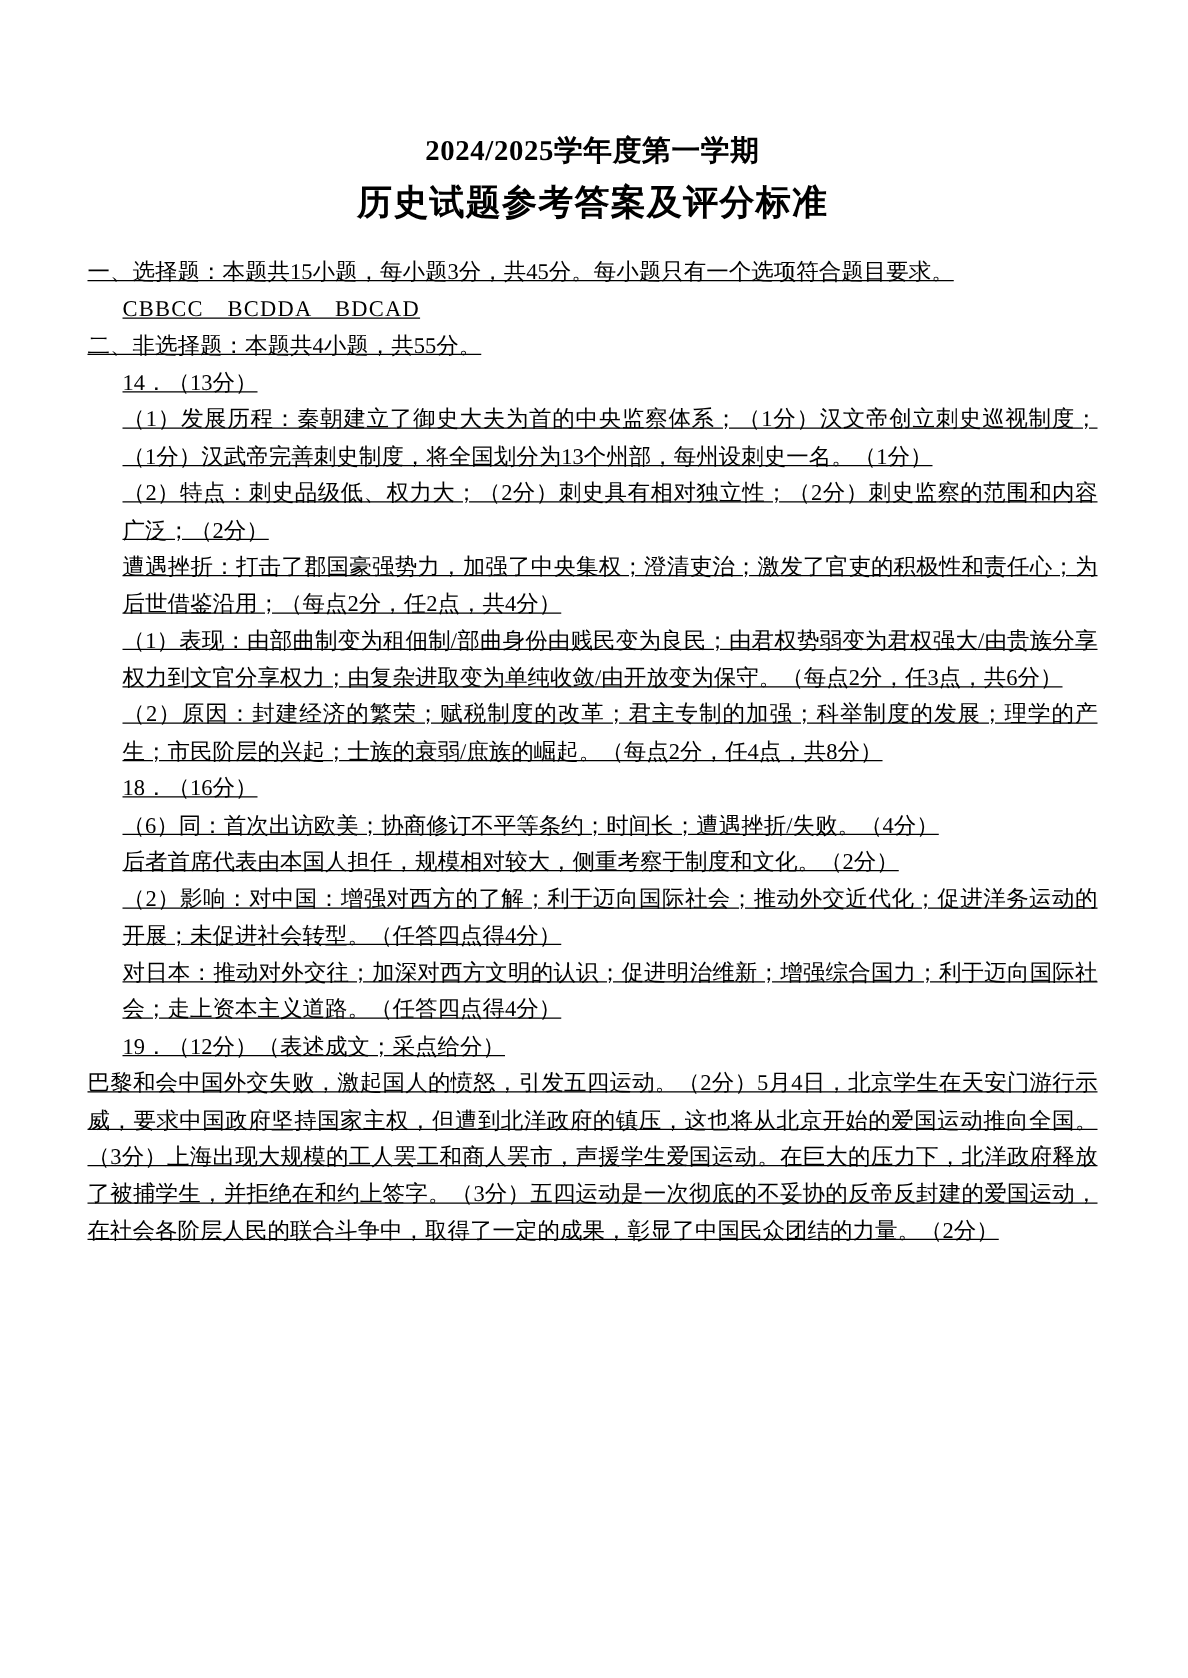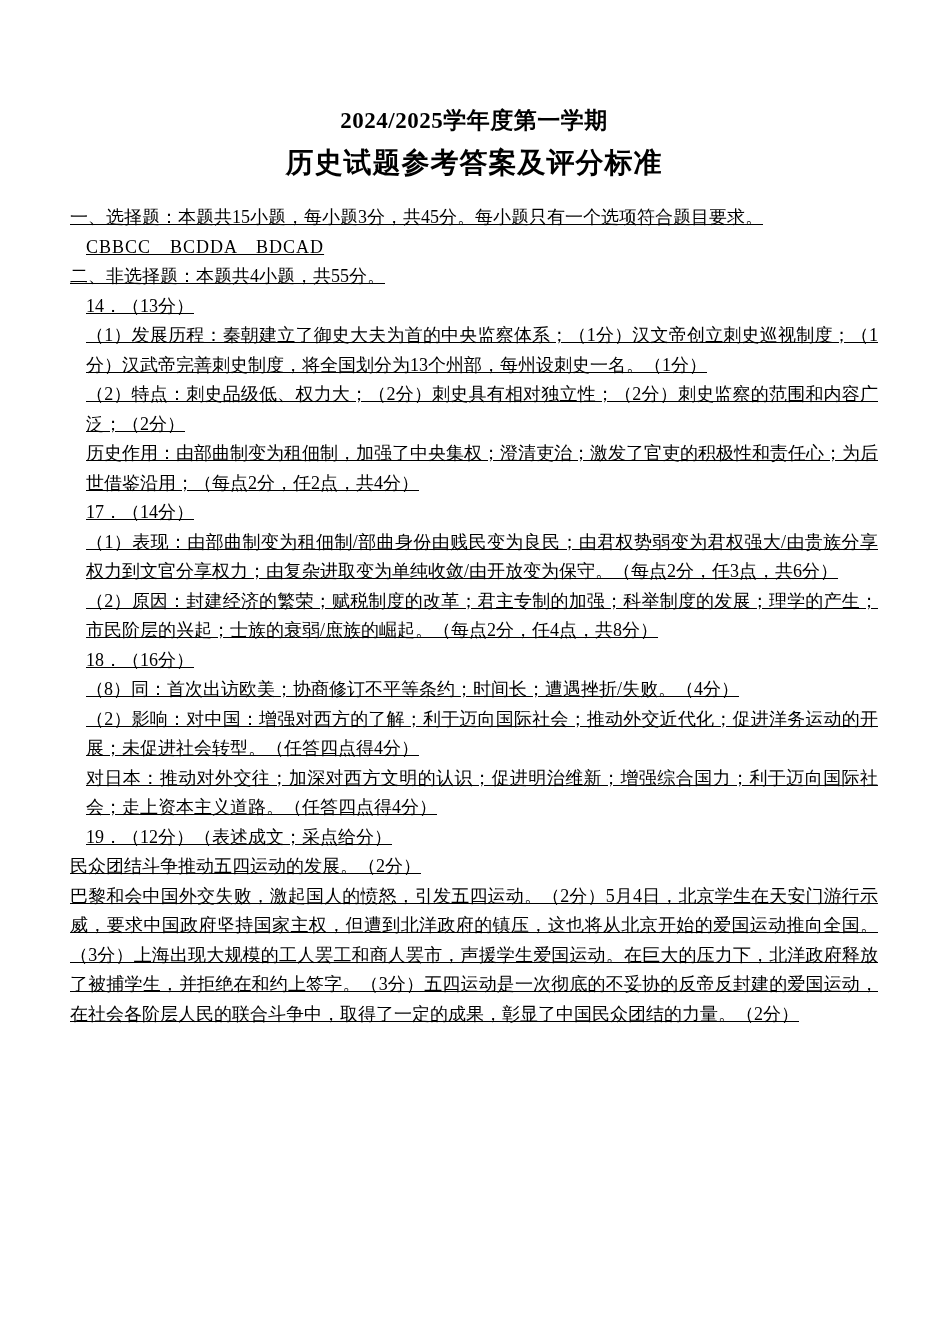--- a/index.html
+++ b/index.html
@@ -33,46 +33,45 @@
     line-height: 48px;
     letter-spacing: 1px;
   }
   .doc-body {
     font-size: 18px;
     line-height: 29.5px;
     text-align: justify;
   }
   .para { text-align: justify; text-decoration: underline; }
   .ind0 { margin-left: 0; }
-  .ind1 { margin-left: 16px; }
+  .ind1 { margin-left: 28px; }
   .mc-answers { letter-spacing: 1px; }
 </style>
 </head>
 <body>
 
 <div class="page">
 
   <div class="title-block">
     <div class="title-line">2024/2025学年度第一学期</div>
     <div class="title-main">历史试题参考答案及评分标准</div>
   </div>
 
   <div class="doc-body">
     <p class="para ind0">一、选择题：本题共15小题，每小题3分，共45分。每小题只有一个选项符合题目要求。</p>
     <p class="para ind1 mc-answers">CBBCC　BCDDA　BDCAD</p>
     <p class="para ind0">二、非选择题：本题共4小题，共55分。</p>
     <p class="para ind1">14．（13分）</p>
     <p class="para ind1">（1）发展历程：秦朝建立了御史大夫为首的中央监察体系；（1分）汉文帝创立刺史巡视制度；（1分）汉武帝完善刺史制度，将全国划分为13个州部，每州设刺史一名。（1分）</p>
     <p class="para ind1">（2）特点：刺史品级低、权力大；（2分）刺史具有相对独立性；（2分）刺史监察的范围和内容广泛；（2分）</p>
-    <p class="para ind1">历史作用：由部曲制变为租佃制，加强了中央集权；澄清吏治；激发了官吏的积极性和责任心；为后世借鉴沿用；（每点2分，任2点，共4分）</p>
-    <p class="para ind1">17．（14分）</p>
+    <p class="para ind1">遭遇挫折：打击了郡国豪强势力，加强了中央集权；澄清吏治；激发了官吏的积极性和责任心；为后世借鉴沿用；（每点2分，任2点，共4分）</p>
     <p class="para ind1">（1）表现：由部曲制变为租佃制/部曲身份由贱民变为良民；由君权势弱变为君权强大/由贵族分享权力到文官分享权力；由复杂进取变为单纯收敛/由开放变为保守。（每点2分，任3点，共6分）</p>
     <p class="para ind1">（2）原因：封建经济的繁荣；赋税制度的改革；君主专制的加强；科举制度的发展；理学的产生；市民阶层的兴起；士族的衰弱/庶族的崛起。（每点2分，任4点，共8分）</p>
     <p class="para ind1">18．（16分）</p>
-    <p class="para ind1">（8）同：首次出访欧美；协商修订不平等条约；时间长；遭遇挫折/失败。（4分）</p>
+    <p class="para ind1">（6）同：首次出访欧美；协商修订不平等条约；时间长；遭遇挫折/失败。（4分）</p>
+    <p class="para ind1">后者首席代表由本国人担任，规模相对较大，侧重考察于制度和文化。（2分）</p>
     <p class="para ind1">（2）影响：对中国：增强对西方的了解；利于迈向国际社会；推动外交近代化；促进洋务运动的开展；未促进社会转型。（任答四点得4分）</p>
     <p class="para ind1">对日本：推动对外交往；加深对西方文明的认识；促进明治维新；增强综合国力；利于迈向国际社会；走上资本主义道路。（任答四点得4分）</p>
     <p class="para ind1">19．（12分）（表述成文；采点给分）</p>
-    <p class="para ind0">民众团结斗争推动五四运动的发展。（2分）</p>
     <p class="para ind0">巴黎和会中国外交失败，激起国人的愤怒，引发五四运动。（2分）5月4日，北京学生在天安门游行示威，要求中国政府坚持国家主权，但遭到北洋政府的镇压，这也将从北京开始的爱国运动推向全国。（3分）上海出现大规模的工人罢工和商人罢市，声援学生爱国运动。在巨大的压力下，北洋政府释放了被捕学生，并拒绝在和约上签字。（3分）五四运动是一次彻底的不妥协的反帝反封建的爱国运动，在社会各阶层人民的联合斗争中，取得了一定的成果，彰显了中国民众团结的力量。（2分）</p>
   </div>
 
 </div>
 
 </body></html>

